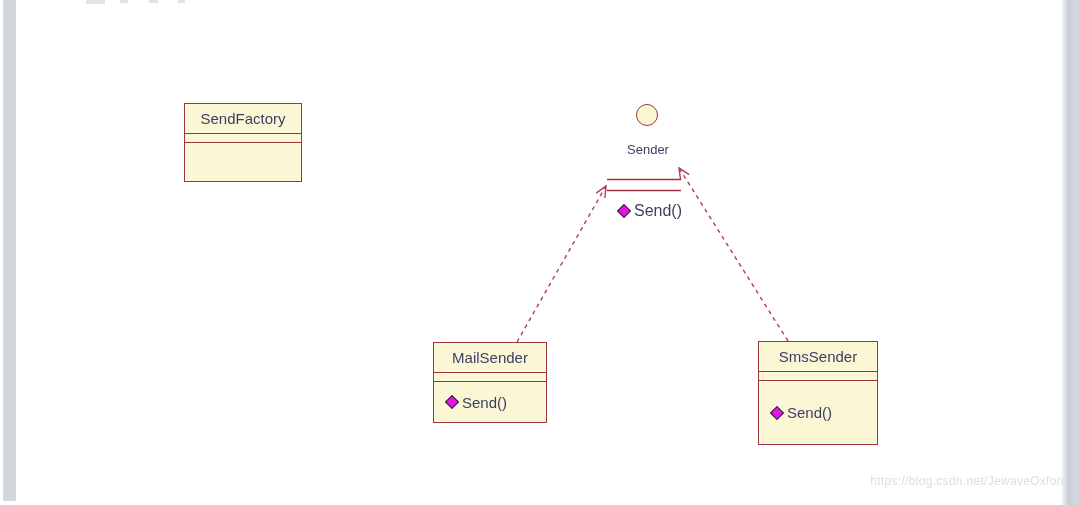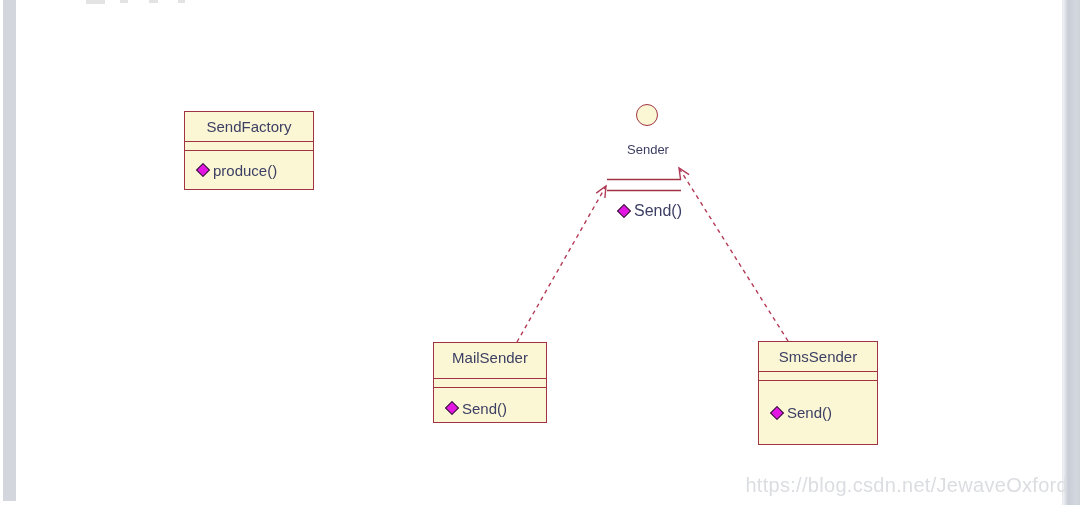--- a/index.html
+++ b/index.html
@@ -93,21 +93,21 @@
     stroke: var(--interface-line, #a13443);
     stroke-width: 1.5;
   }
   .open-arrowhead {
     stroke: var(--connector, #b23a56);
     stroke-width: 1.4;
     fill: none;
   }
   .watermark {
     position: absolute; right: 12px; top: 474px;
-    font-size: 20px;
+    font-size: 12px;
     color: var(--watermark, #dbdde1);
     letter-spacing: .3px;
     white-space: nowrap;
   }
 </style>
 </head>
 <body>
 
 <div class="screen">
 
@@ -126,37 +126,33 @@
       </marker>
     </defs>
 
     <line class="iface-line" x1="607" y1="179.5" x2="681" y2="179.5"></line>
     <line class="iface-line" x1="607" y1="190.5" x2="681" y2="190.5"></line>
 
     <line class="realization" x1="517" y1="342" x2="606" y2="186" marker-end="url(#openArrow)"></line>
     <line class="realization" x1="788" y1="341" x2="679" y2="168" marker-end="url(#openArrow)"></line>
   </svg>
 
-  <div class="uml-class" style="left:184px; top:111px; width:130px; height:79px;">
+  <div class="uml-class" style="left:184px; top:103px; width:118px; height:79px;">
     <div class="cls-title">SendFactory</div>
     <div class="cls-attrs"></div>
-    <div class="cls-ops">
-      <span class="diamond"></span>
-      <span>produce()</span>
-    </div>
   </div>
 
   <div class="iface-circle"></div>
   <div class="iface-label">Sender</div>
   <div class="iface-ops">
     <span class="diamond"></span>
     <span>Send()</span>
   </div>
 
-  <div class="uml-class" style="left:433px; top:342px; width:114px; height:81px;gap:6px;">
+  <div class="uml-class" style="left:433px; top:342px; width:114px; height:81px;">
     <div class="cls-title">MailSender</div>
     <div class="cls-attrs"></div>
     <div class="cls-ops">
       <span class="diamond"></span>
       <span>Send()</span>
     </div>
   </div>
 
   <div class="uml-class" style="left:758px; top:341px; width:120px; height:104px;">
     <div class="cls-title">SmsSender</div>

